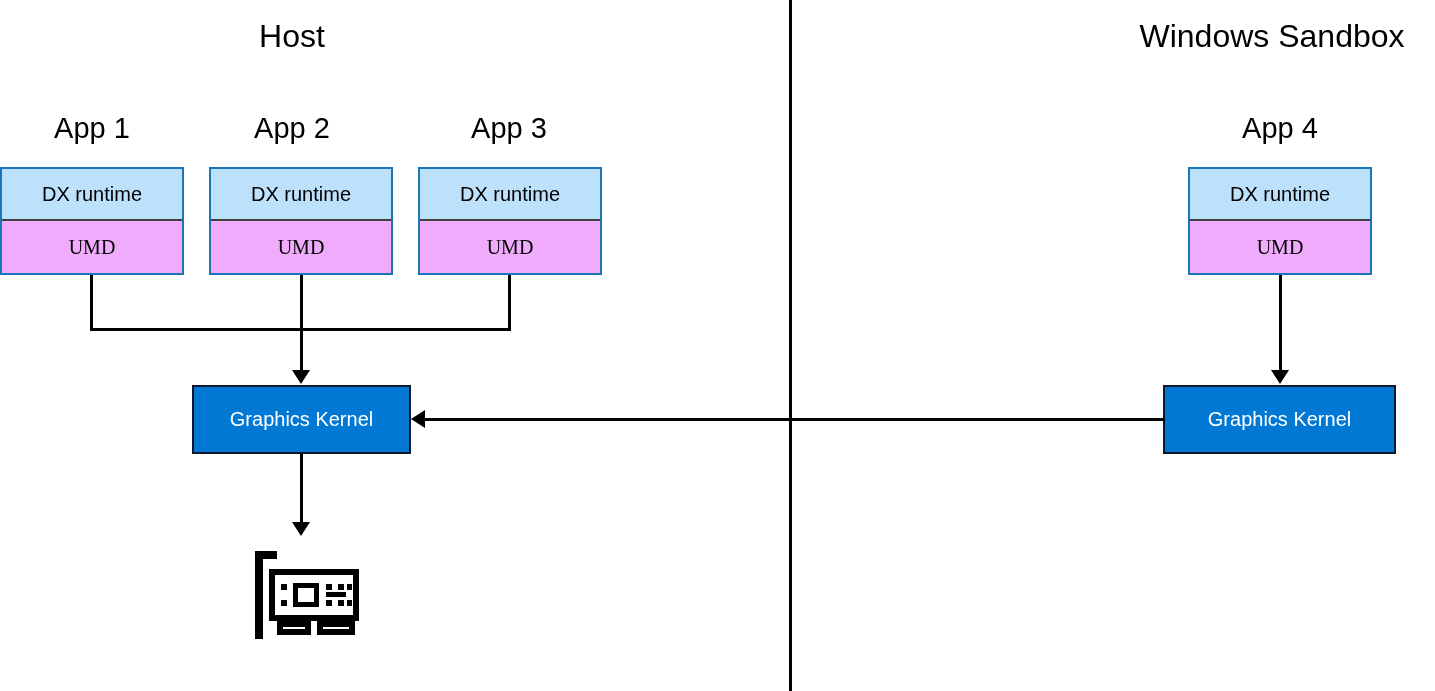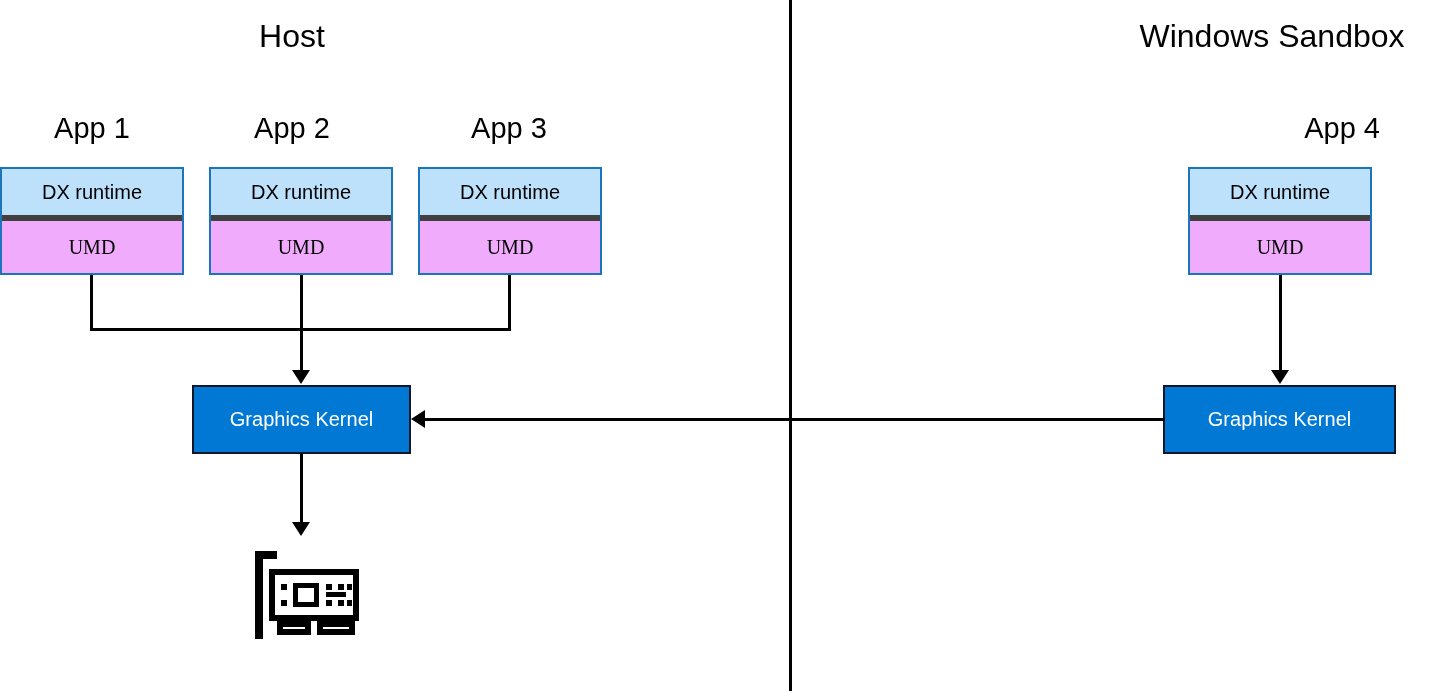--- a/index.html
+++ b/index.html
@@ -52,21 +52,21 @@
     flex: 1 1 50%;
     display: flex;
     align-items: center;
     justify-content: center;
     font-size: 20px;
     color: #000000;
     white-space: nowrap;
   }
   .layer-dx {
     background: #bde0fb;
-    border-bottom: 6px solid #404040;
+    border-bottom: 2px solid #404040;
   }
   .layer-umd {
     background: #f0abfc;
     font-family: Liberation Serif, serif;
   }
 
   
   .kernel-box {
     box-sizing: border-box;
     background: #0078d4;
@@ -183,21 +183,21 @@
         <rect x="52" y="74" width="6" height="14"></rect>
         <rect x="24" y="82" width="34" height="6"></rect>
         <rect x="64" y="74" width="38" height="6"></rect>
         <rect x="64" y="74" width="6" height="14"></rect>
         <rect x="96" y="74" width="6" height="14"></rect>
         <rect x="64" y="82" width="38" height="6"></rect>
       </g>
     </svg>
   </div>
 
-  <div class="abs app-caption" style="left:1180px; top:114px; width:200px;text-align:right;">App 4</div>
+  <div class="abs app-caption" style="left:1180px; top:114px; width:200px;">App 4</div>
 
   <div class="abs app-stack" style="left:1188px; top:167px; width:184px; height:108px;">
     <div class="layer layer-dx">DX runtime</div>
     <div class="layer layer-umd">UMD</div>
   </div>
 
   <div class="abs vline" style="left:1279px; top:275px; height:97px;"></div>
   <div class="abs arrow-down" style="left:1271px; top:370px;"></div>
 
   <div class="abs kernel-box" style="left:1163px; top:385px; width:233px; height:69px;">Graphics Kernel</div>

